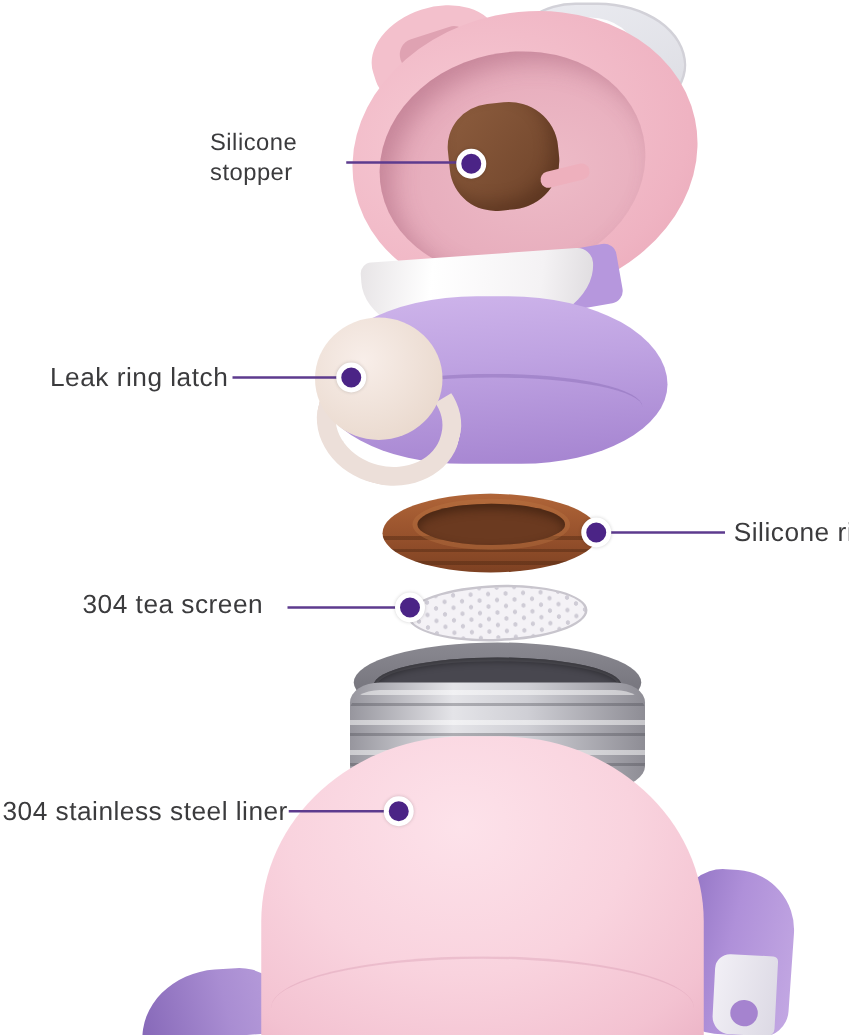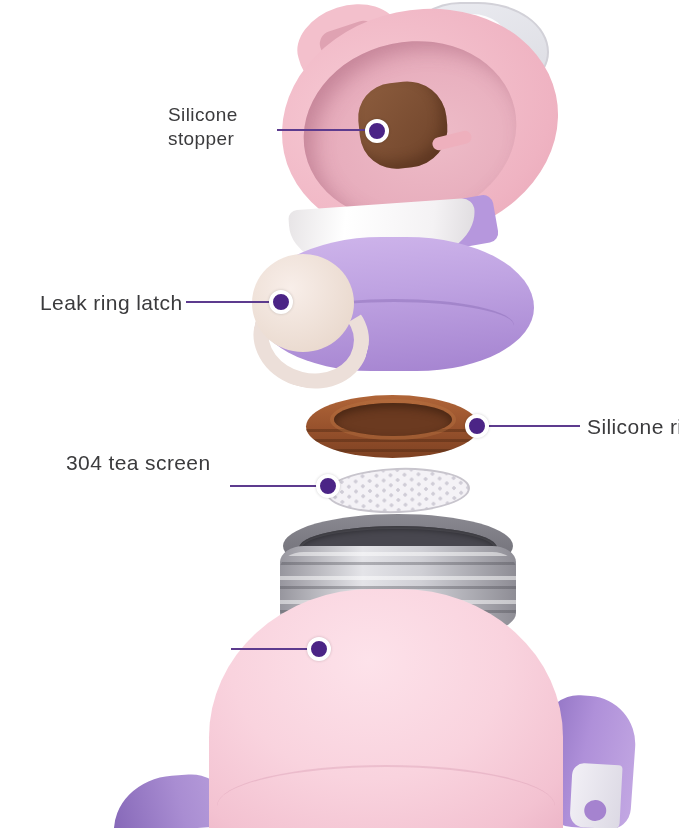--- a/index.html
+++ b/index.html
@@ -162,20 +162,21 @@
   <div class="callout-dot" style="left:365px;top:119px;"></div>
 
   <div class="callout-text" style="left:40px;top:290px;">Leak ring latch</div>
   <div class="callout-line" style="left:186px;top:301px;width:85px;"></div>
   <div class="callout-dot" style="left:269px;top:290px;"></div>
 
   <div class="callout-text" style="left:587px;top:414px;">Silicone ring</div>
   <div class="callout-line" style="left:487px;top:425px;width:93px;"></div>
   <div class="callout-dot" style="left:465px;top:414px;"></div>
 
-  <div class="callout-text" style="left:66px;top:450px;">304 tea screen</div>
+  <div class="callout-text" style="left:66px;top:471px;">304 tea screen</div>
   <div class="callout-line" style="left:230px;top:485px;width:88px;"></div>
   <div class="callout-dot" style="left:316px;top:474px;"></div>
 
+  <div class="callout-text" style="left:2px;top:637px;">304 stainless steel liner</div>
   <div class="callout-line" style="left:231px;top:648px;width:78px;"></div>
   <div class="callout-dot" style="left:307px;top:637px;"></div>
 
 </div>
 
 </body></html>

